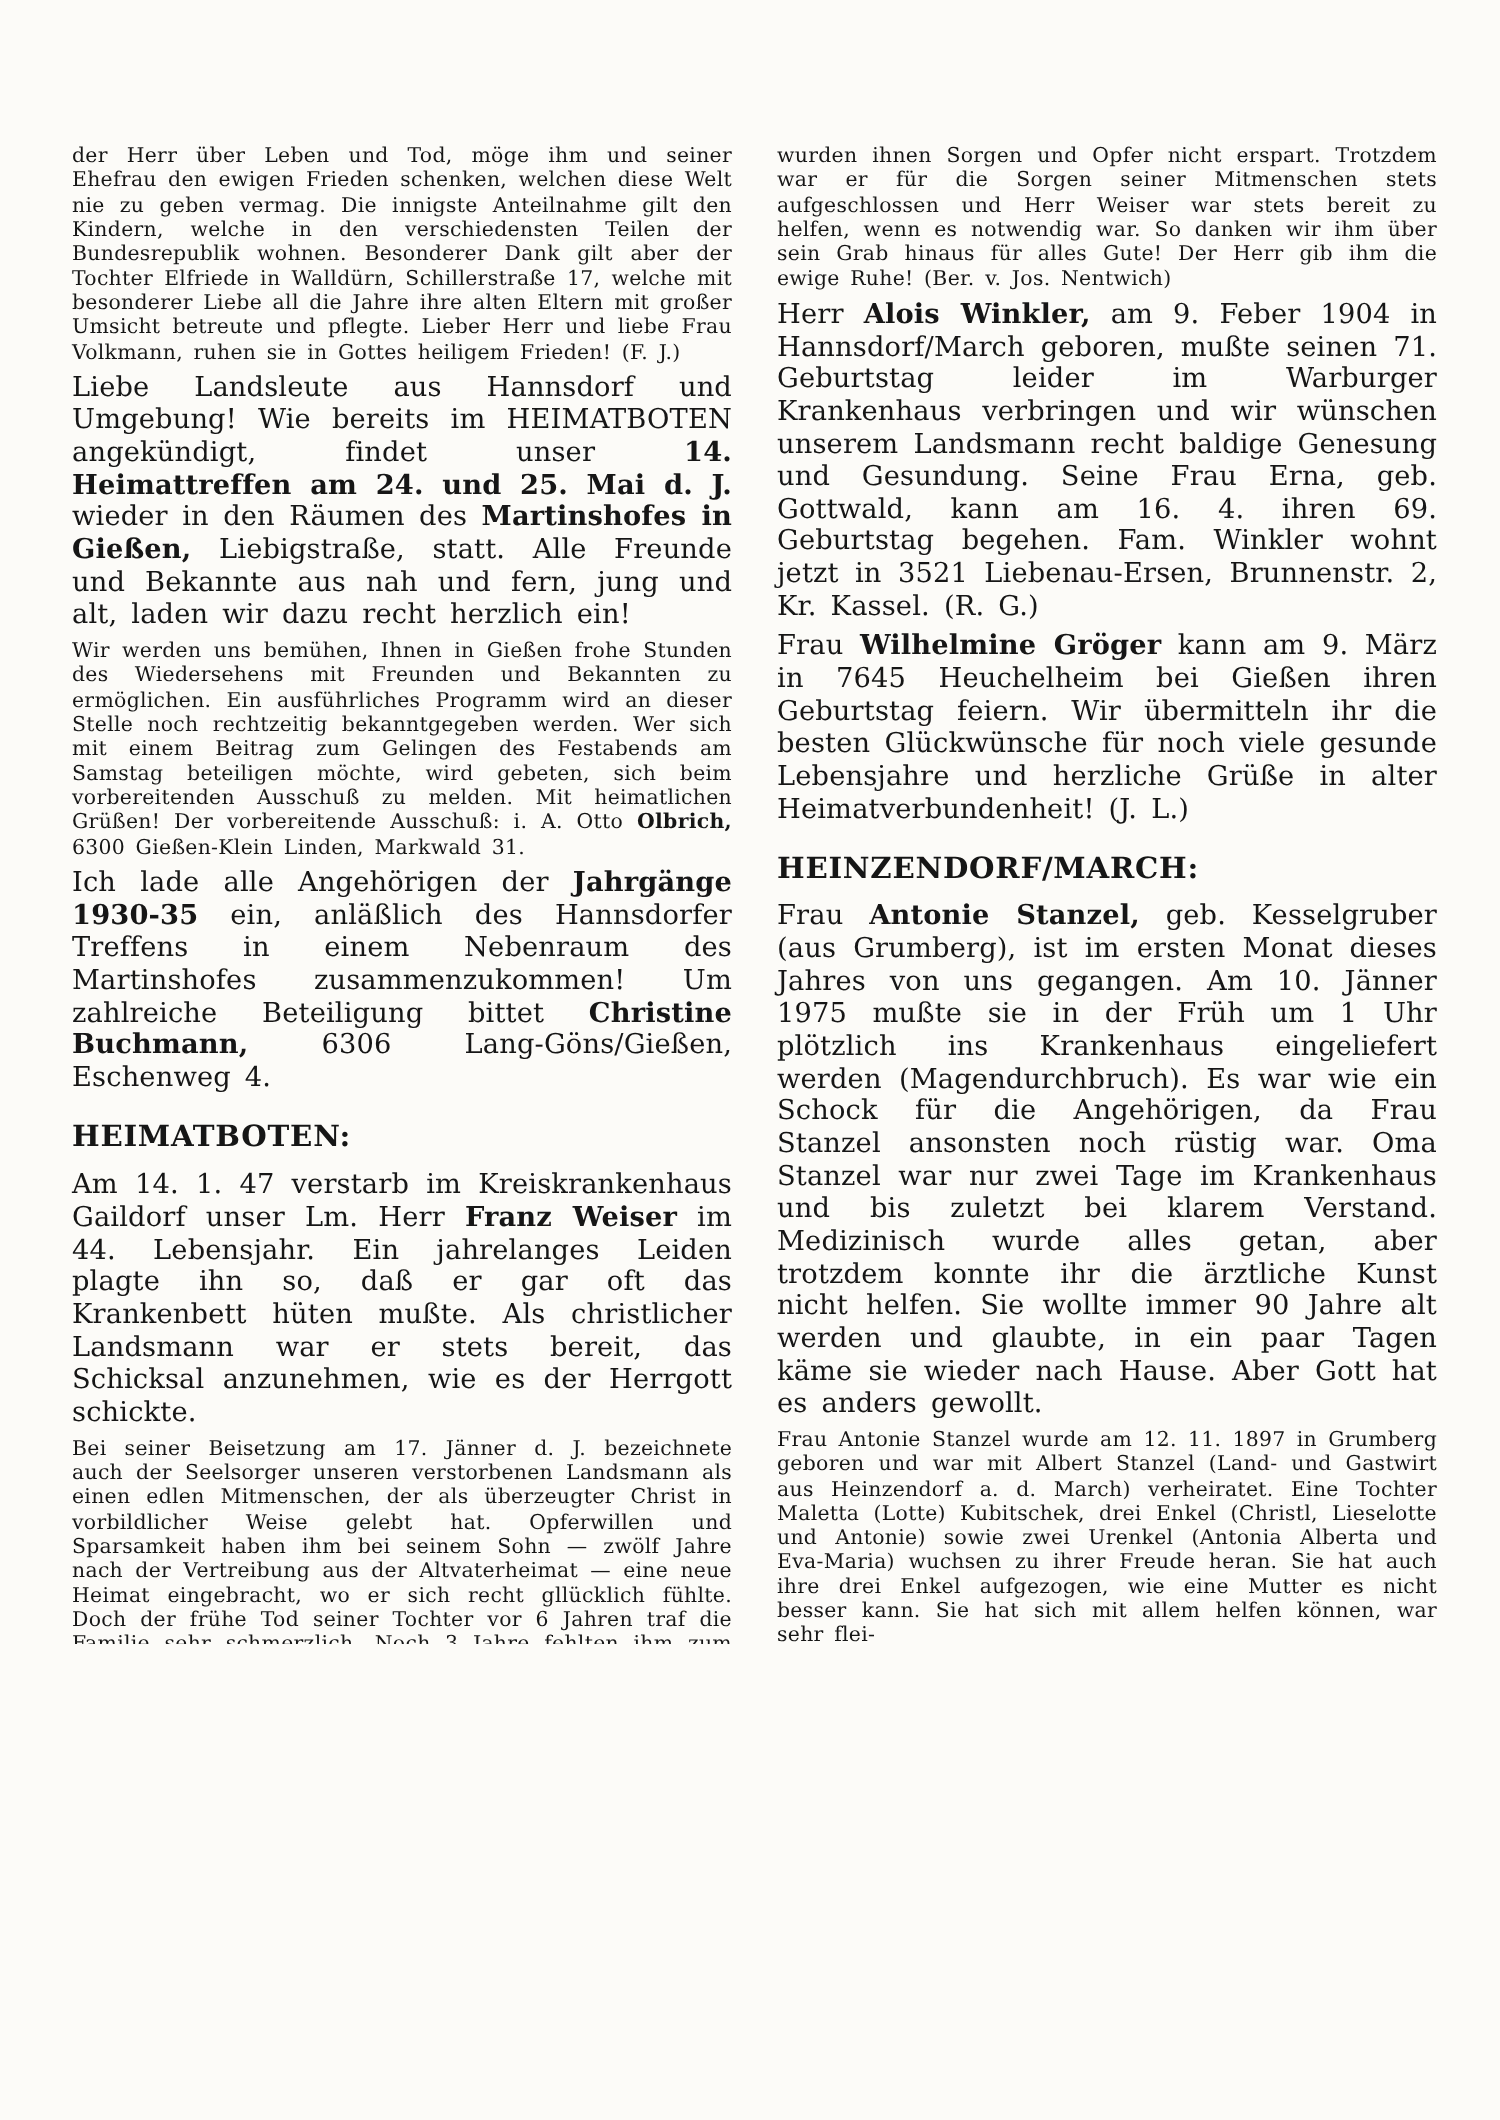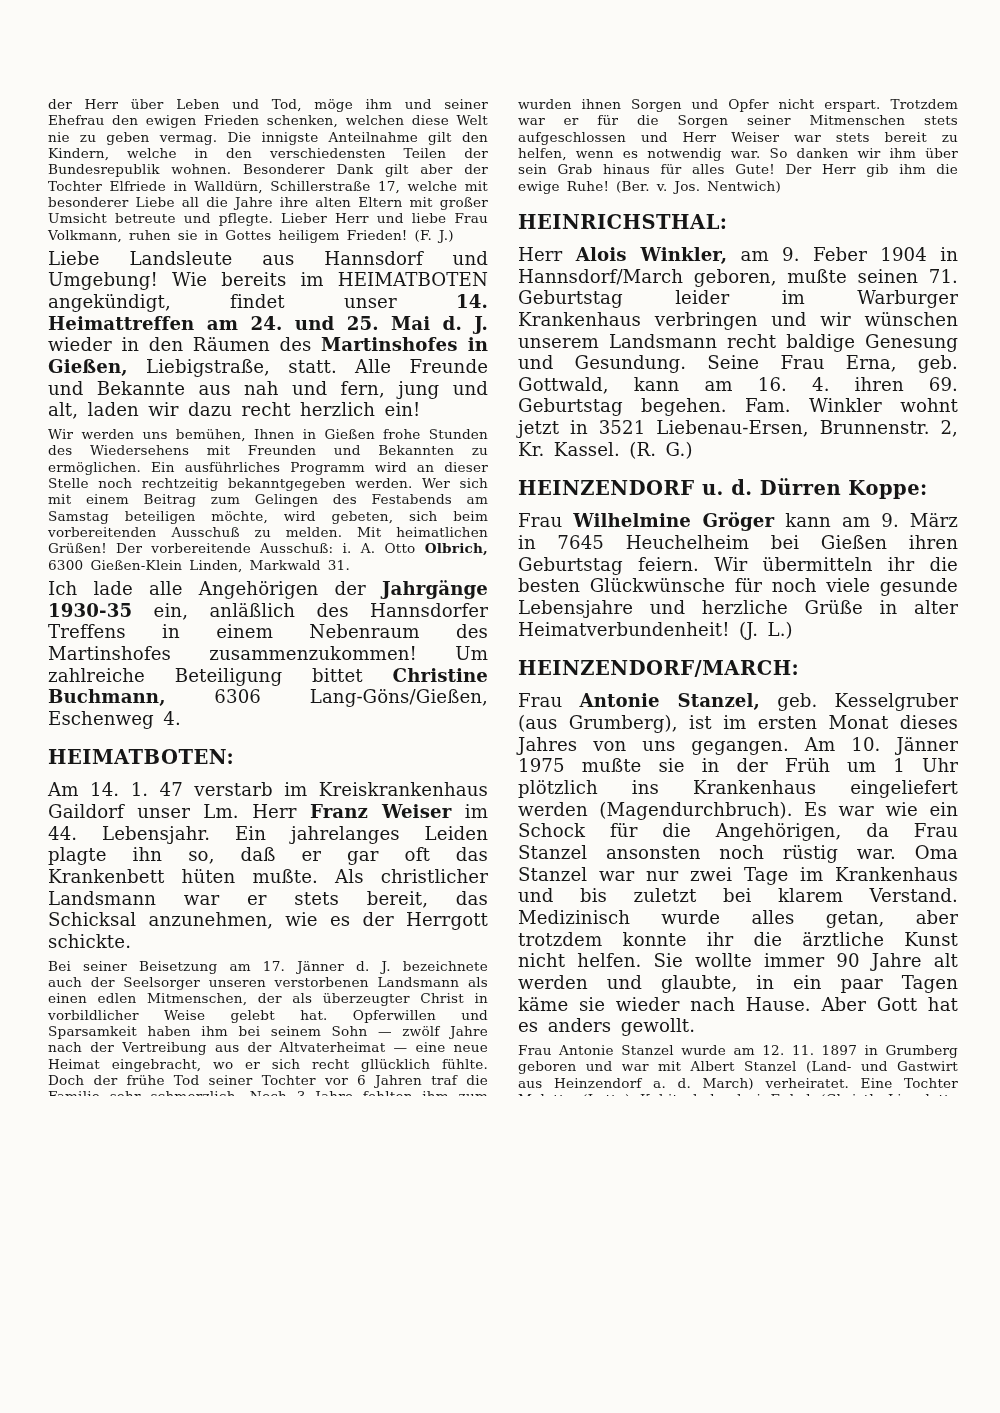--- a/index.html
+++ b/index.html
@@ -122,23 +122,21 @@
       <p class="large"><span>Liebe Landsleute aus Hannsdorf und Umgebung! Wie bereits im HEIMATBOTEN angekündigt, findet unser </span><span class="b">14. Heimattreffen am 24. und 25. Mai d. J.</span><span> wieder in den Räumen des </span><span class="b">Martinshofes in Gießen,</span><span> Liebigstraße, statt. Alle Freunde und Bekannte aus nah und fern, jung und alt, laden wir dazu recht herzlich ein!</span></p>
       <p class="small"><span>Wir werden uns bemühen, Ihnen in Gießen frohe Stunden des Wiedersehens mit Freunden und Bekannten zu ermöglichen. Ein ausführliches Programm wird an dieser Stelle noch rechtzeitig bekanntgegeben werden. Wer sich mit einem Beitrag zum Gelingen des Festabends am Samstag beteiligen möchte, wird gebeten, sich beim vorbereitenden Ausschuß zu melden. Mit heimatlichen Grüßen! Der vorbereitende Ausschuß: i. A. Otto </span><span class="b">Olbrich,</span><span> 6300 Gießen-Klein Linden, Markwald 31.</span></p>
       <p class="large"><span>Ich lade alle Angehörigen der </span><span class="b">Jahrgänge 1930-35</span><span> ein, anläßlich des Hannsdorfer Treffens in einem Nebenraum des Martinshofes zusammenzukommen! Um zahlreiche Beteiligung bittet </span><span class="b">Christine Buchmann,</span><span> 6306 Lang-Göns/Gießen, Eschenweg 4.</span></p>
       <div class="heading">HEIMATBOTEN:</div>
       <p class="large"><span>Am 14. 1. 47 verstarb im Kreiskrankenhaus Gaildorf unser Lm. Herr </span><span class="b">Franz Weiser</span><span> im 44. Lebensjahr. Ein jahrelanges Leiden plagte ihn so, daß er gar oft das Krankenbett hüten mußte. Als christlicher Landsmann war er stets bereit, das Schicksal anzunehmen, wie es der Herrgott schickte.</span></p>
       <p class="small"><span>Bei seiner Beisetzung am 17. Jänner d. J. bezeichnete auch der Seelsorger unseren verstorbenen Landsmann als einen edlen Mitmenschen, der als überzeugter Christ in vorbildlicher Weise gelebt hat. Opferwillen und Sparsamkeit haben ihm bei seinem Sohn — zwölf Jahre nach der Vertreibung aus der Altvaterheimat — eine neue Heimat eingebracht, wo er sich recht gllücklich fühlte. Doch der frühe Tod seiner Tochter vor 6 Jahren traf die Familie sehr schmerzlich. Noch 3 Jahre fehlten ihm zum goldenen Ehejubiläum mit seiner Gattin Anna, geb. Harmuth. Als sie damals das elterliche Anwesen übernahmen,</span></p>
     </div>
 
     <div class="col">
       <p class="small"><span>wurden ihnen Sorgen und Opfer nicht erspart. Trotzdem war er für die Sorgen seiner Mitmenschen stets aufgeschlossen und Herr Weiser war stets bereit zu helfen, wenn es notwendig war. So danken wir ihm über sein Grab hinaus für alles Gute! Der Herr gib ihm die ewige Ruhe! (Ber. v. Jos. Nentwich)</span></p>
-      <div class="heading">HEINRICHSTHAL:</div>
       <p class="large"><span>Herr </span><span class="b">Alois Winkler,</span><span> am 9. Feber 1904 in Hannsdorf/March geboren, mußte seinen 71. Geburtstag leider im Warburger Krankenhaus verbringen und wir wünschen unserem Landsmann recht baldige Genesung und Gesundung. Seine Frau Erna, geb. Gottwald, kann am 16. 4. ihren 69. Geburtstag begehen. Fam. Winkler wohnt jetzt in 3521 Liebenau-Ersen, Brunnenstr. 2, Kr. Kassel. (R. G.)</span></p>
-      <div class="heading">HEINZENDORF u. d. Dürren Koppe:</div>
       <p class="large"><span>Frau </span><span class="b">Wilhelmine Gröger</span><span> kann am 9. März in 7645 Heuchelheim bei Gießen ihren Geburtstag feiern. Wir übermitteln ihr die besten Glückwünsche für noch viele gesunde Lebensjahre und herzliche Grüße in alter Heimatverbundenheit! (J. L.)</span></p>
       <div class="heading">HEINZENDORF/MARCH:</div>
       <p class="large"><span>Frau </span><span class="b">Antonie Stanzel,</span><span> geb. Kesselgruber (aus Grumberg), ist im ersten Monat dieses Jahres von uns gegangen. Am 10. Jänner 1975 mußte sie in der Früh um 1 Uhr plötzlich ins Krankenhaus eingeliefert werden (Magendurchbruch). Es war wie ein Schock für die Angehörigen, da Frau Stanzel ansonsten noch rüstig war. Oma Stanzel war nur zwei Tage im Krankenhaus und bis zuletzt bei klarem Verstand. Medizinisch wurde alles getan, aber trotzdem konnte ihr die ärztliche Kunst nicht helfen. Sie wollte immer 90 Jahre alt werden und glaubte, in ein paar Tagen käme sie wieder nach Hause. Aber Gott hat es anders gewollt.</span></p>
       <p class="small"><span>Frau Antonie Stanzel wurde am 12. 11. 1897 in Grumberg geboren und war mit Albert Stanzel (Land- und Gastwirt aus Heinzendorf a. d. March) verheiratet. Eine Tochter Maletta (Lotte) Kubitschek, drei Enkel (Christl, Lieselotte und Antonie) sowie zwei Urenkel (Antonia Alberta und Eva-Maria) wuchsen zu ihrer Freude heran. Sie hat auch ihre drei Enkel aufgezogen, wie eine Mutter es nicht besser kann. Sie hat sich mit allem helfen können, war sehr flei-</span></p>
     </div>
 
   </div>
 
   <div class="memorial-box">
     <div class="box-bar left"></div>

